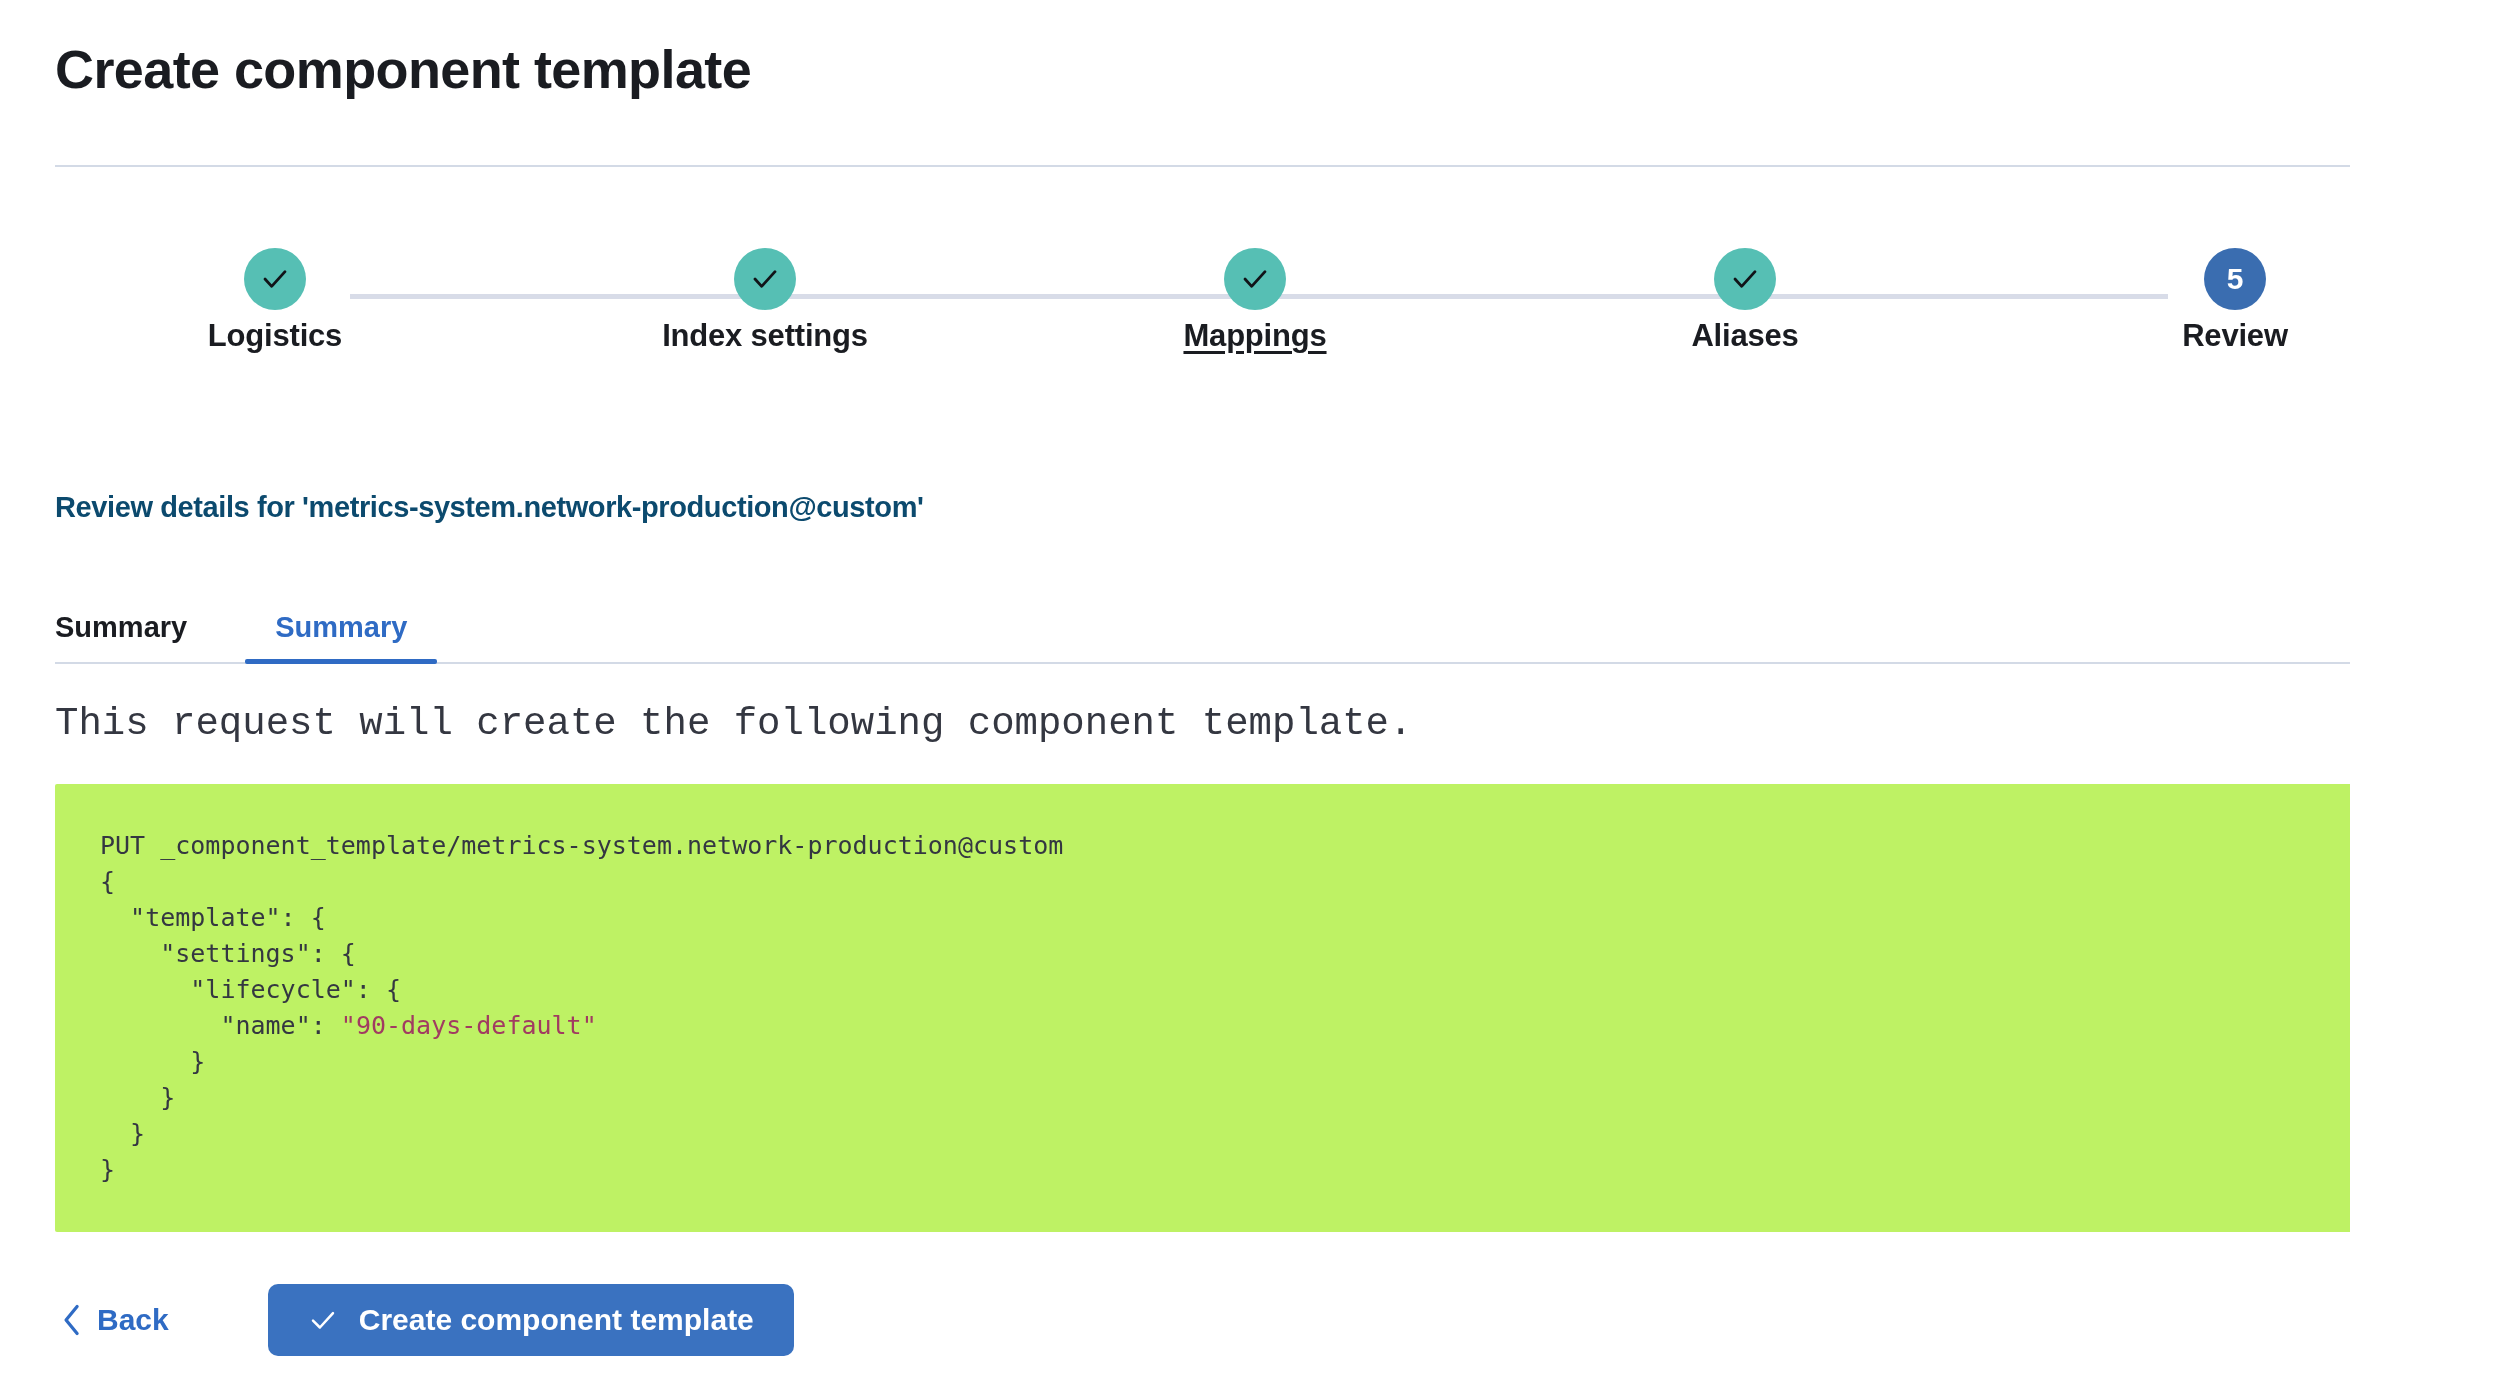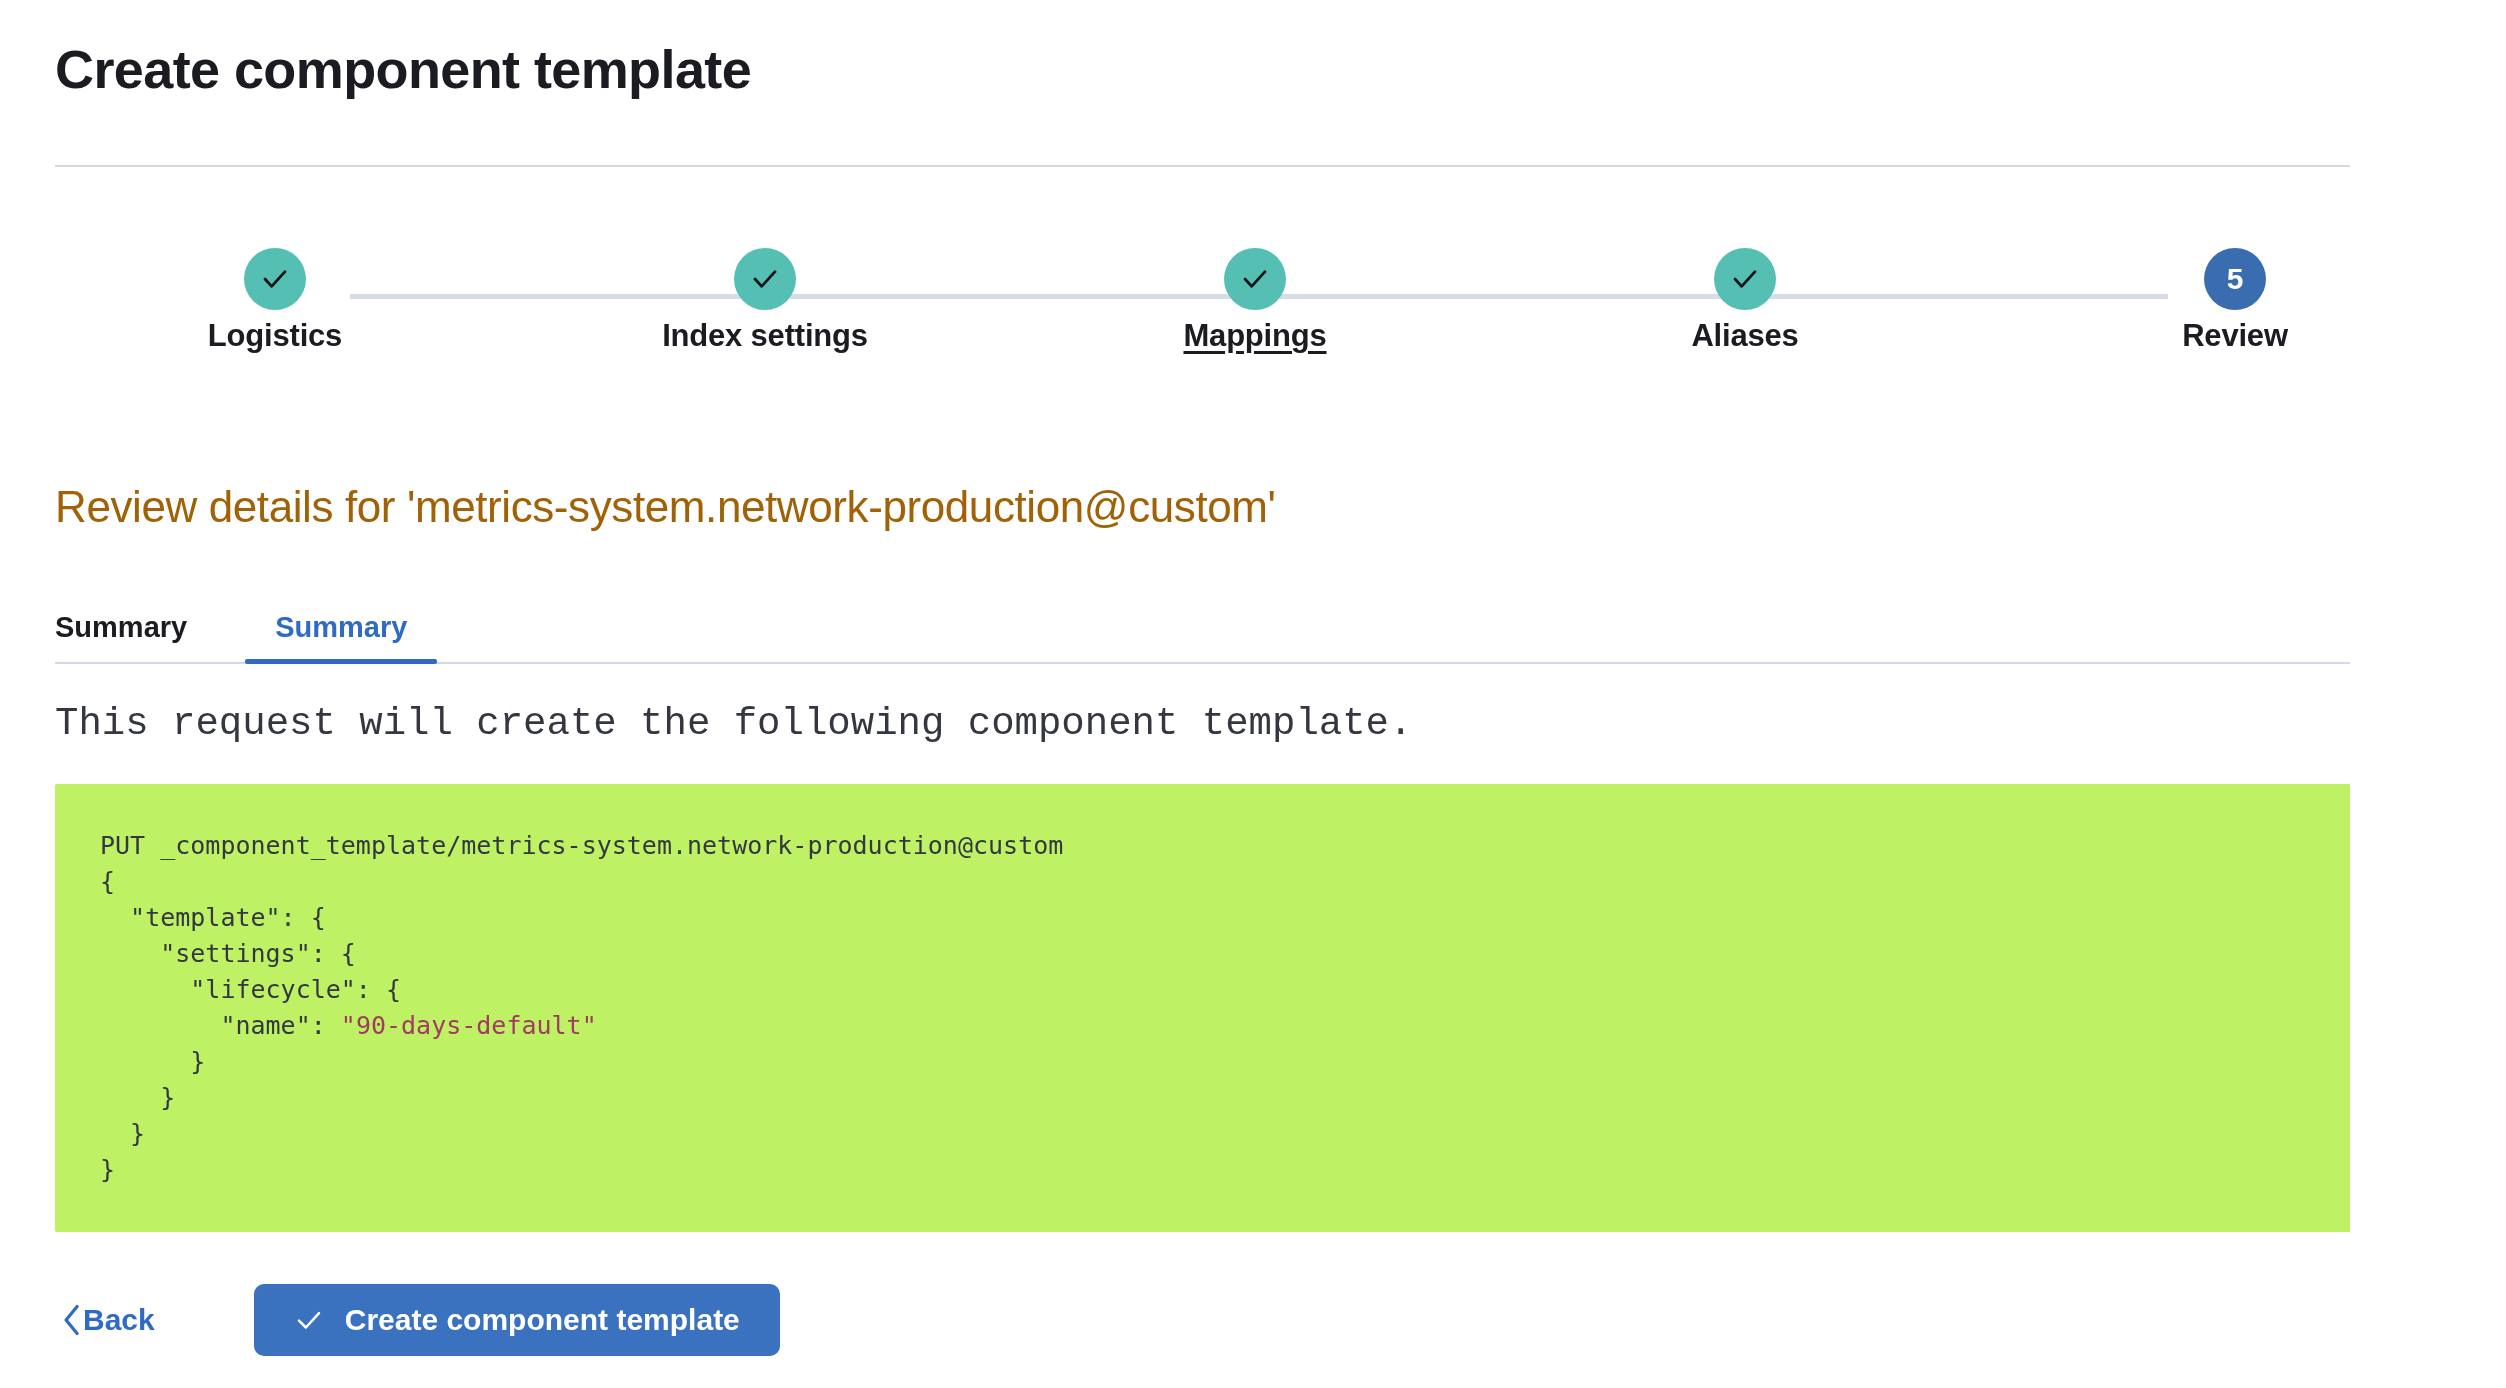--- a/index.html
+++ b/index.html
@@ -115,25 +115,25 @@
     text-decoration: underline;
     text-underline-offset: 5px;
     text-decoration-thickness: 3px;
   }
 
   
   .section-heading {
     position: absolute;
     left: 55px;
     top: 478px;
-    font-size: 44px;
+    font-size: 29px;
     line-height: 58px;
-    font-weight: 400;
+    font-weight: 700;
     letter-spacing: -0.4px;
-    color: #a16207;
+    color: #0c4a6e;
     white-space: nowrap;
   }
 
   
   .tabs {
     position: absolute;
     left: 55px;
     top: 592px;
     width: 2400px;
     height: 72px;
@@ -244,20 +244,21 @@
     left: 55px;
     top: 1284px;
     display: flex;
     align-items: center;
     gap: 0;
   }
 
   .back-link {
     display: flex;
     align-items: center;
+    gap: 14px;
     color: #2f6bc4;
     font-size: 30px;
     font-weight: 600;
     cursor: pointer;
     padding: 10px 6px;
     background: none;
     border: none;
     font-family: inherit;
     text-decoration: none;
   }

